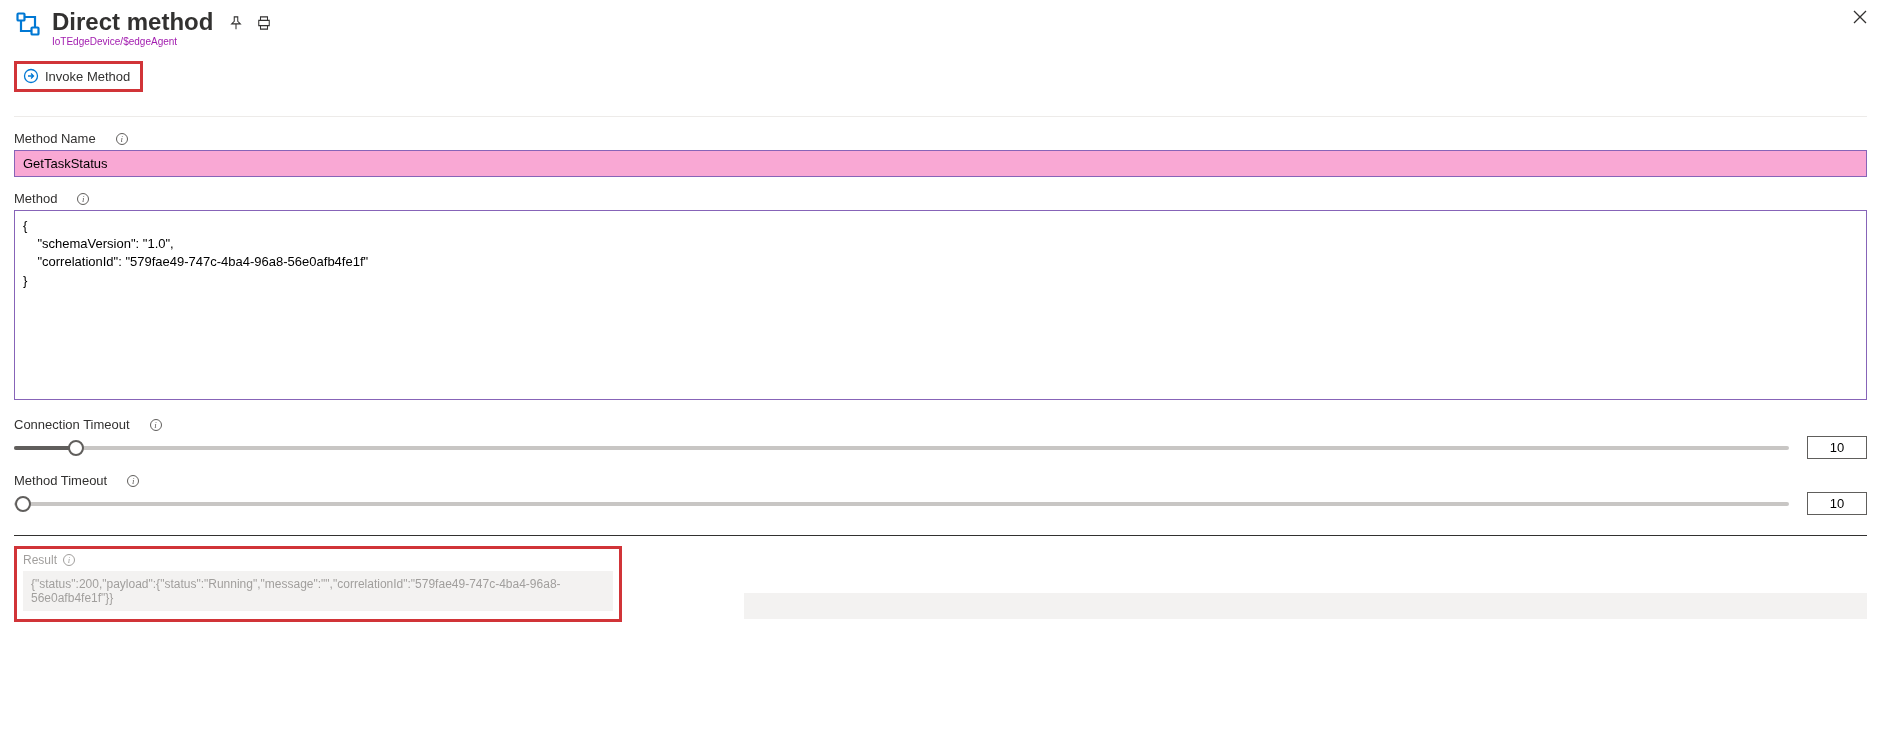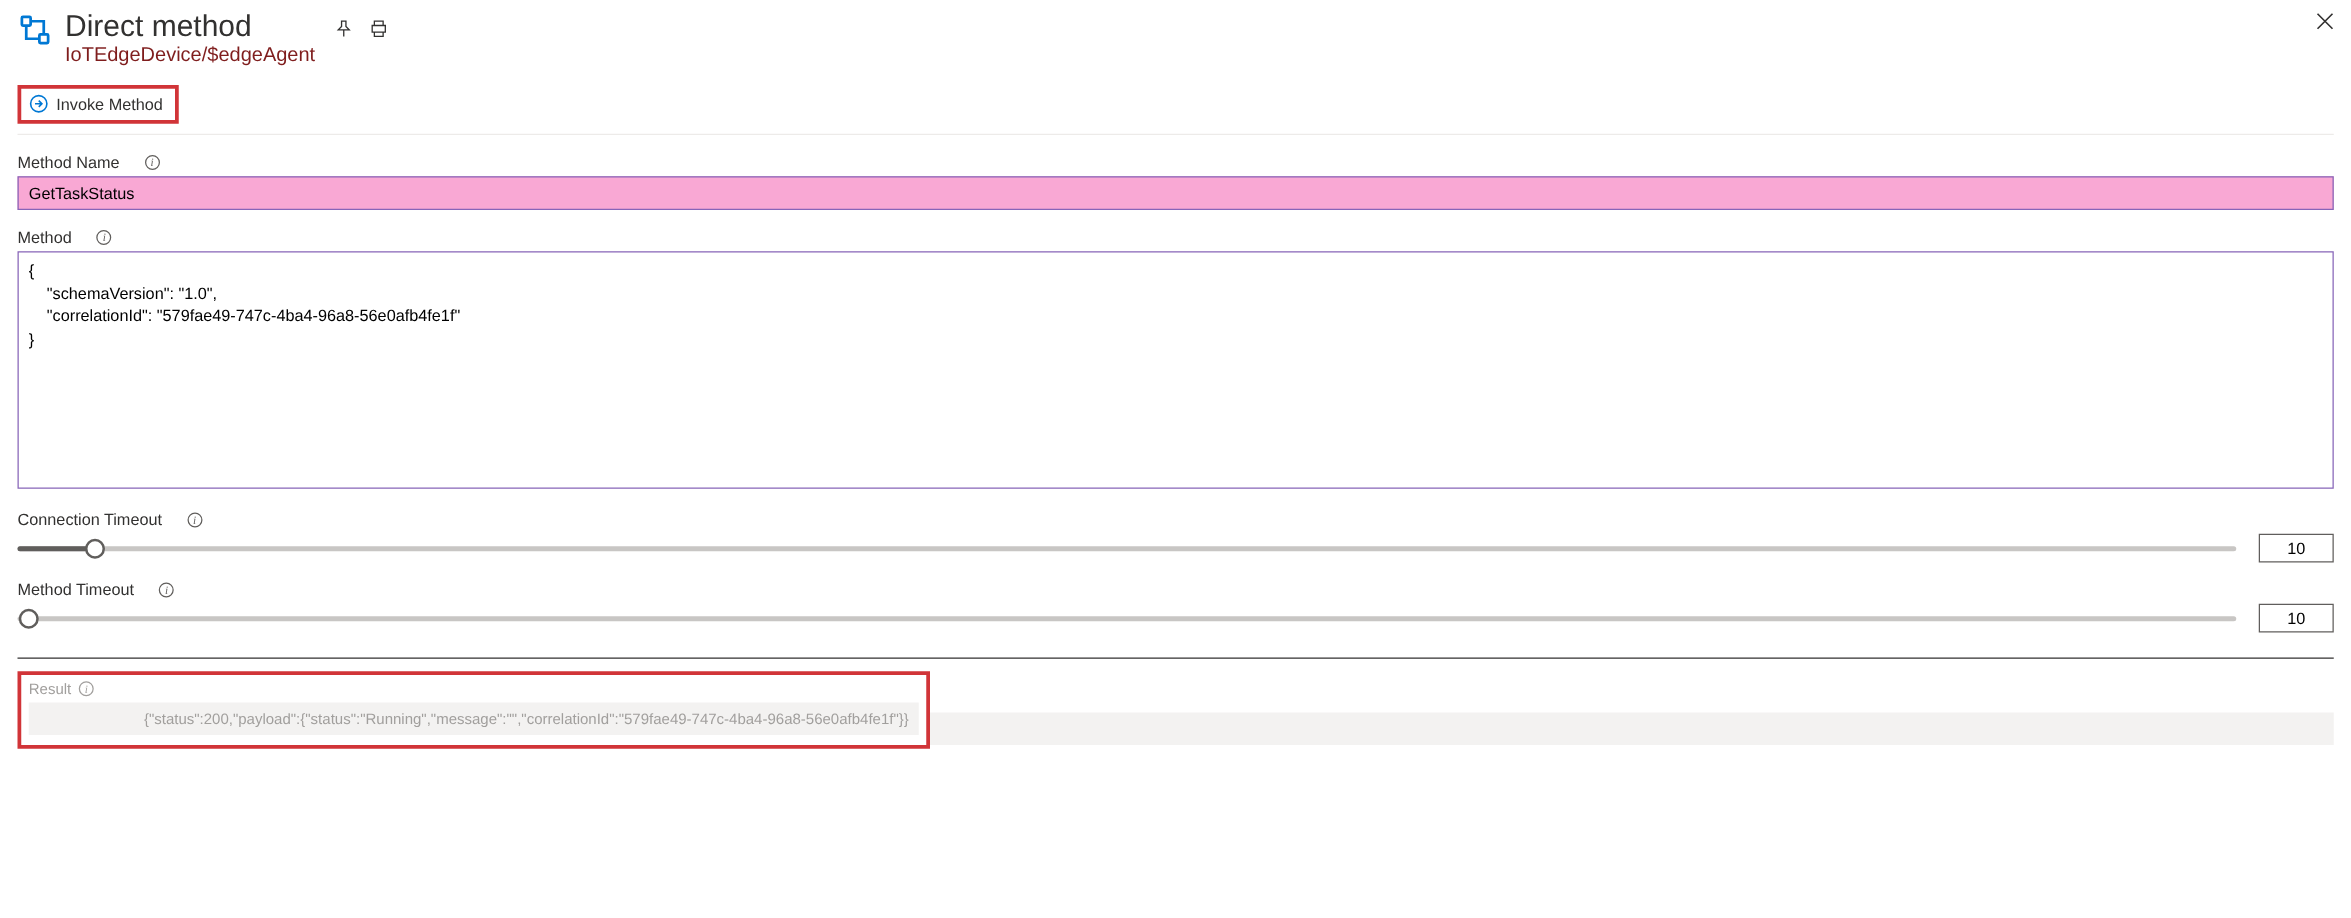--- a/index.html
+++ b/index.html
@@ -19,26 +19,26 @@
   }
   .header-icon {
     width: 28px;
     height: 28px;
     flex-shrink: 0;
     margin-top: 2px;
   }
   .header-text { display: flex; flex-direction: column; }
   .title {
     font-size: 24px;
-    font-weight: 400;
+    font-weight: 700;
     line-height: 28px;
   }
   .subtitle {
-    font-size: 16px;
-    color: #7f1d1d;
+    font-size: 10px;
+    color: #a21caf;
     margin-top: 0px;
   }
   .header-actions {
     display: flex;
     gap: 14px;
     align-items: center;
     margin-left: 6px;
     margin-top: 8px;
   }
   .close-btn {
@@ -46,21 +46,21 @@
     right: 0;
     top: 2px;
     cursor: pointer;
     font-size: 16px;
     line-height: 1;
     color: #323130;
   }
   .toolbar {
     margin-top: 14px;
     border-bottom: 1px solid #edebe9;
-    padding-bottom: 8px;
+    padding-bottom: 24px;
   }
   .invoke-button {
     display: inline-flex;
     align-items: center;
     gap: 6px;
     font-size: 13px;
     color: #323130;
     cursor: pointer;
     padding: 2px 6px 2px 2px;
     background: transparent;
@@ -155,22 +155,21 @@
     border-top: 1px solid #323130;
     margin: 20px 0 0 0;
   }
   .result-section {
     position: relative;
     margin-top: 10px;
   }
   .result-highlight {
     border: 3px solid #d13438;
     padding: 4px 6px 8px 6px;
-    width: 730px;
-    text-align: right;
+    width: 608px;
   }
   .result-label {
     font-size: 12px;
     color: #a19f9d;
     display: flex;
     align-items: center;
     gap: 6px;
     margin-bottom: 4px;
   }
   .result-box {

